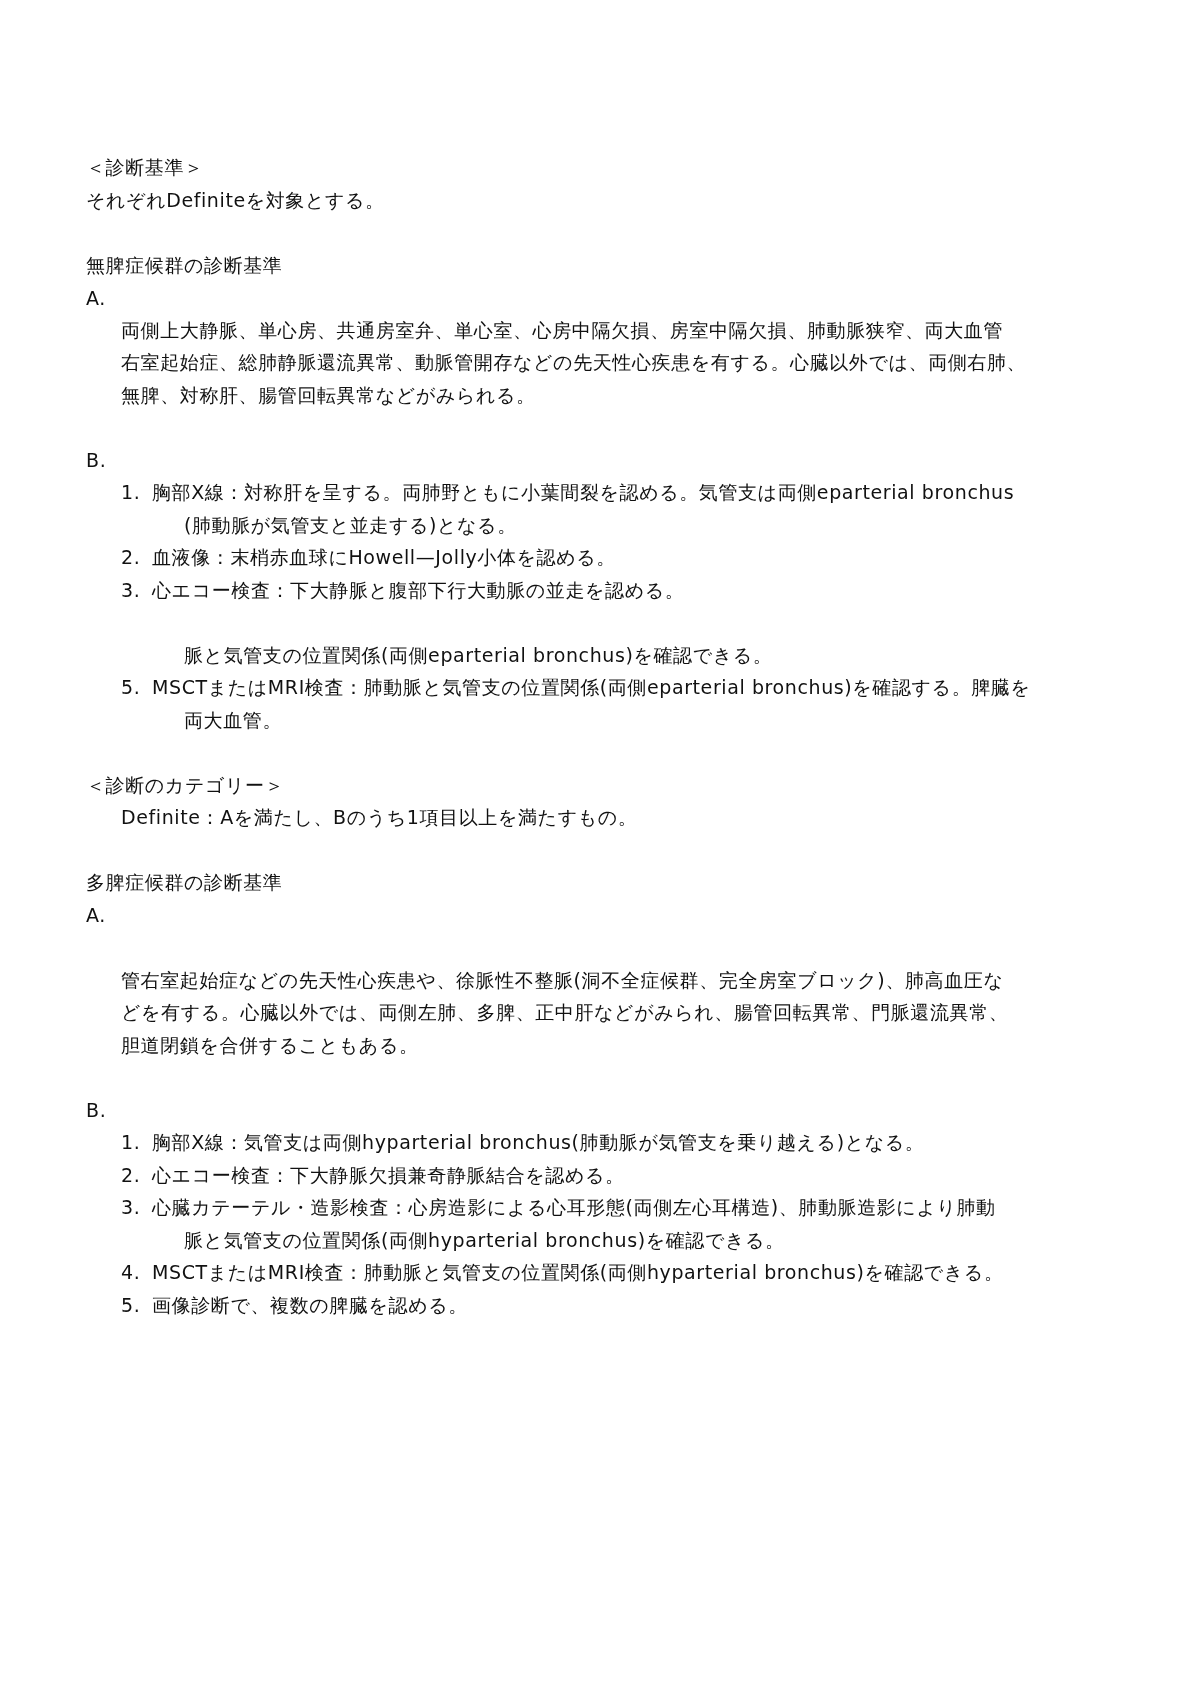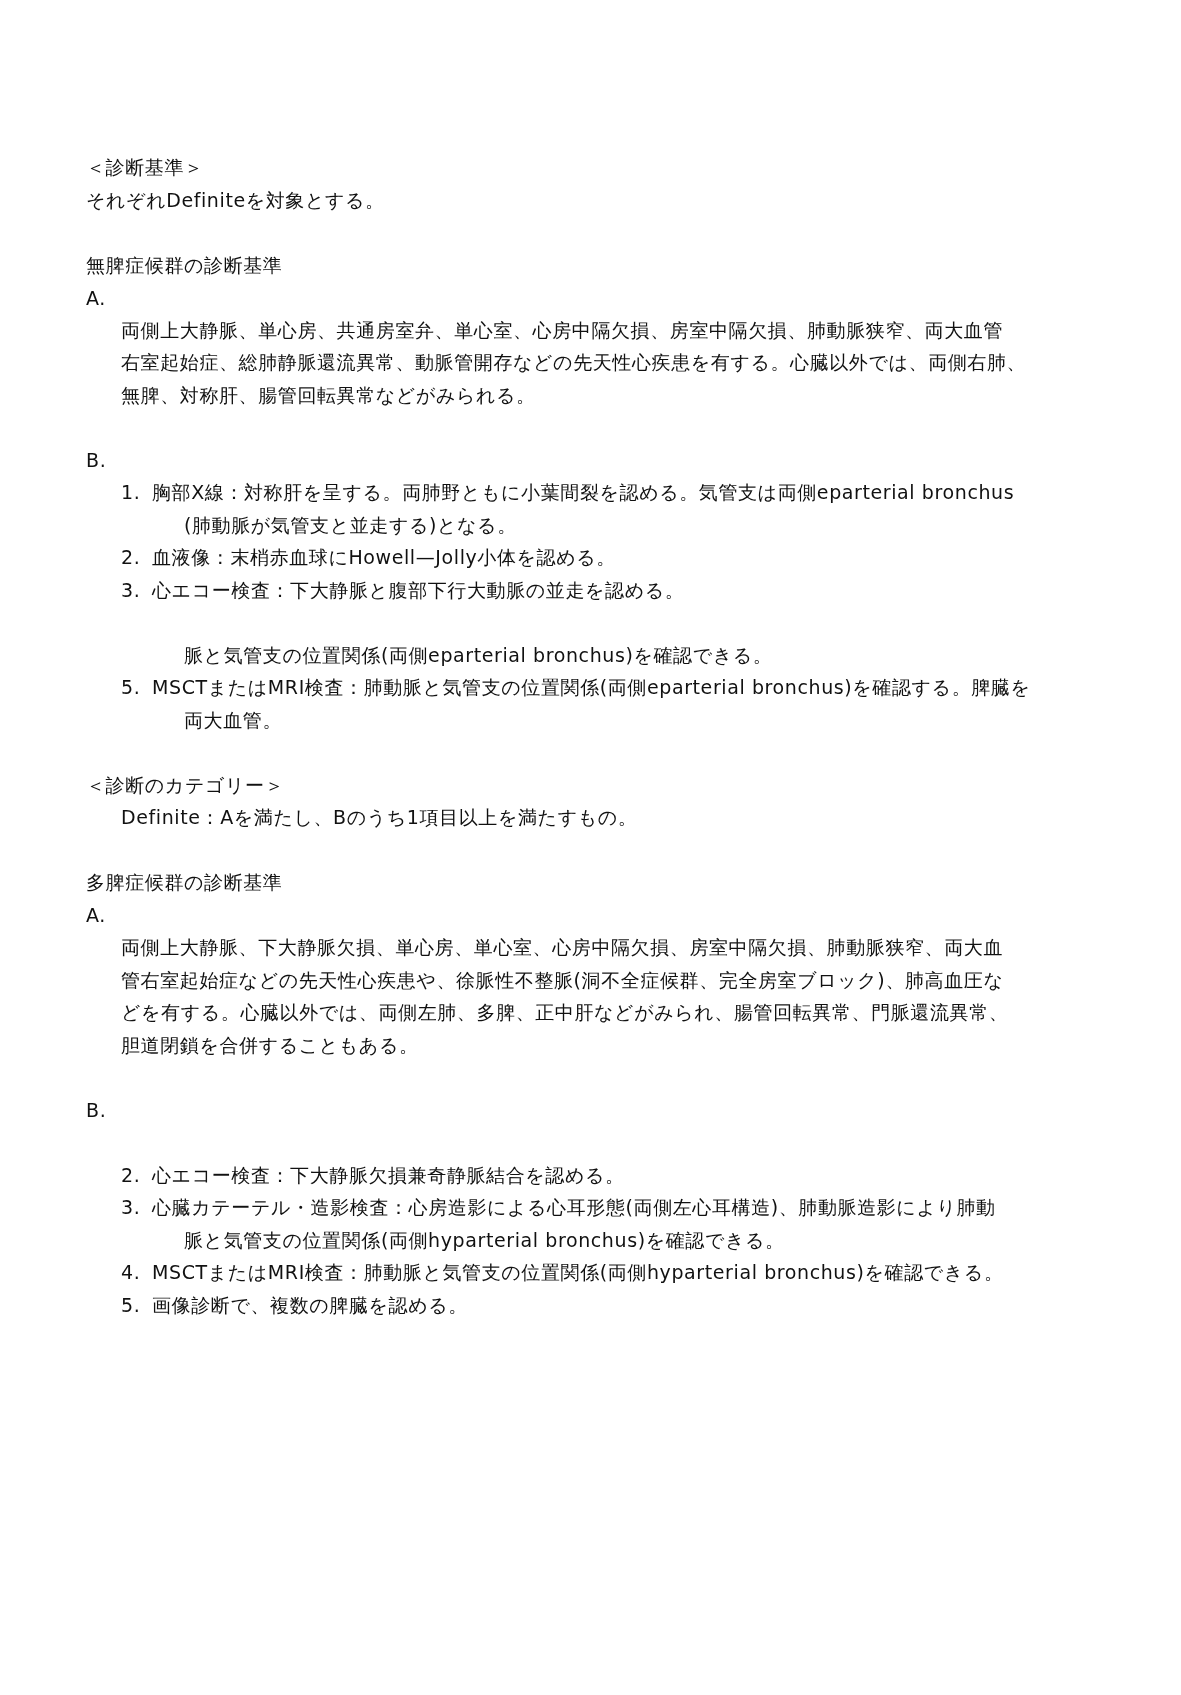--- a/index.html
+++ b/index.html
@@ -71,27 +71,29 @@
   <div class="line l1" style="top:675px">
     <span class="num">5.</span><span>MSCTまたはMRI検査：肺動脈と気管支の位置関係(両側eparterial bronchus)を確認する。脾臓を</span>
   </div>
   <div class="line l2" style="top:708px">両大血管。</div>
 
   <div class="line l0" style="top:773px">＜診断のカテゴリー＞</div>
   <div class="line l1" style="top:805px">Definite：Aを満たし、Bのうち1項目以上を満たすもの。</div>
 
   <div class="line l0 underline" style="top:870px">多脾症候群の診断基準</div>
   <div class="line l0" style="top:903px">A.</div>
-  <div class="line l1" style="top:935px">両側上大静脈、下大静脈欠損、単心房、単心室、心房中隔欠損、房室中隔欠損、肺動脈狭窄、両大血</div>
   <div class="line l1" style="top:968px">管右室起始症などの先天性心疾患や、徐脈性不整脈(洞不全症候群、完全房室ブロック)、肺高血圧な</div>
   <div class="line l1" style="top:1000px">どを有する。心臓以外では、両側左肺、多脾、正中肝などがみられ、腸管回転異常、門脈還流異常、</div>
   <div class="line l1" style="top:1033px">胆道閉鎖を合併することもある。</div>
 
   <div class="line l0" style="top:1098px">B.</div>
 
+  <div class="line l1" style="top:1130px">
+    <span class="num">1.</span><span>胸部X線：気管支は両側hyparterial bronchus(肺動脈が気管支を乗り越える)となる。</span>
+  </div>
 
   <div class="line l1" style="top:1163px">
     <span class="num">2.</span><span>心エコー検査：下大静脈欠損兼奇静脈結合を認める。</span>
   </div>
 
   <div class="line l1" style="top:1195px">
     <span class="num">3.</span><span>心臓カテーテル・造影検査：心房造影による心耳形態(両側左心耳構造)、肺動脈造影により肺動</span>
   </div>
   <div class="line l2" style="top:1228px">脈と気管支の位置関係(両側hyparterial bronchus)を確認できる。</div>
 

